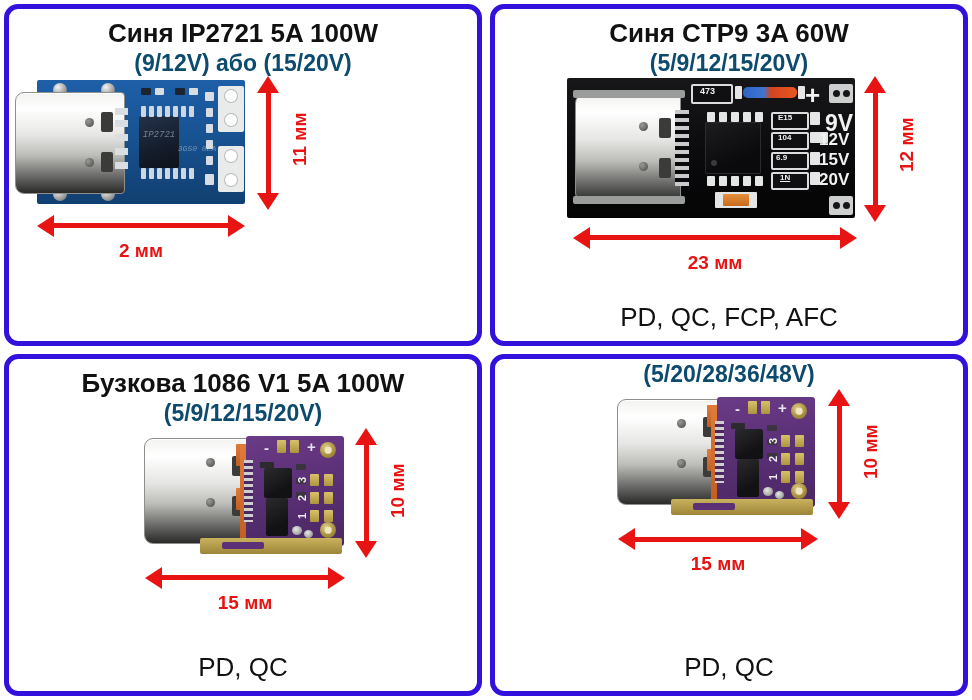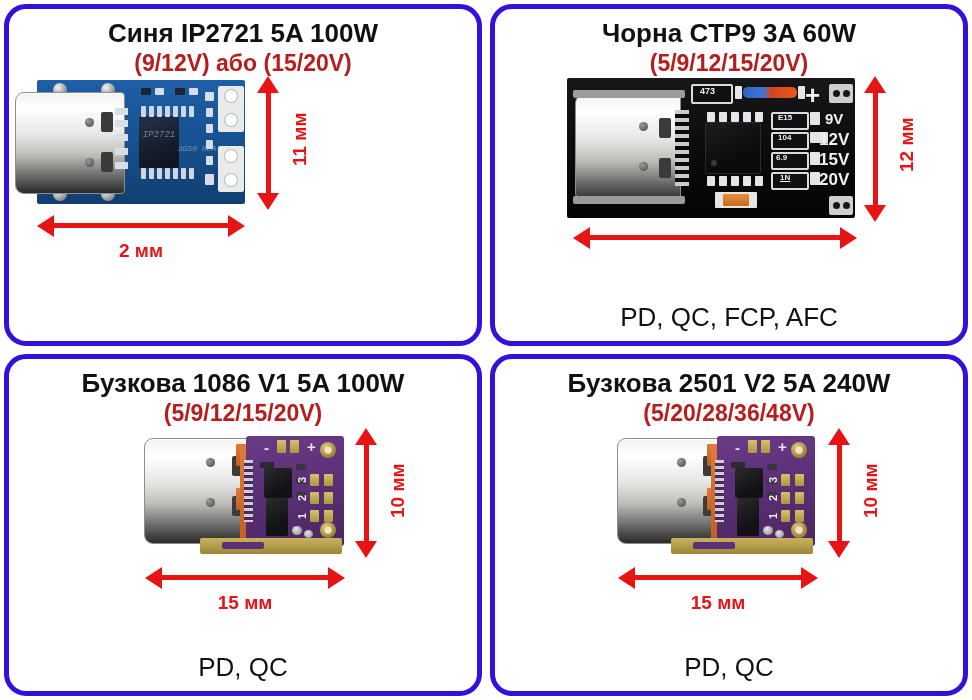--- a/index.html
+++ b/index.html
@@ -19,41 +19,41 @@
     display: grid;
     grid-template-columns: 1fr 1fr;
     grid-template-rows: 1fr 1fr;
     box-sizing: border-box;
   }
   .panel {
     position: relative;
     box-sizing: border-box;
     margin: 4px;
     border: 5px solid #3311dd;
-    border-radius: 22px;
+    border-radius: 14px;
     background: #ffffff;
     display: flex;
     flex-direction: column;
     align-items: center;
     overflow: hidden;
   }
   .title {
     margin-top: 10px;
     font-size: 26px;
     font-weight: bold;
     color: #111111;
     letter-spacing: 0px;
     white-space: nowrap;
     line-height: 1.1;
   }
   .subtitle {
     margin-top: 3px;
     font-size: 23px;
     font-weight: bold;
-    color: #b91c1c;
+    color: #0c4a6e;
     white-space: nowrap;
     line-height: 1.1;
   }
   .footer {
     position: absolute;
     bottom: 8px;
     left: 0;
     right: 0;
     text-align: center;
     font-size: 26px;
@@ -388,21 +388,21 @@
         <div class="ah-left"></div>
           <div class="bar"></div>
           <div class="ah-right"></div>
       </div>
       <div class="dim-h-label" style="left:28px; top:164px; width:208px;">2 мм</div>
     </div>
 
   </div>
 
   <div class="panel">
-    <div class="title">Чорна CTP9  3A  60W</div>
+    <div class="title">Синя CTP9  3A  60W</div>
     <div class="subtitle">(5/9/12/15/20V)</div>
 
     <div class="stage">
 
       <div class="board" style="left:72px; top:2px; width:288px; height:140px;">
         <div class="pcb-black" style="left:0; top:0; width:288px; height:140px;"></div>
 
         <div class="usbc" style="left:8px; top:16px; width:104px; height:106px;"></div>
         <div class="usbc-notch" style="left:92px; top:40px; width:12px; height:20px;"></div>
         <div class="usbc-notch" style="left:92px; top:80px; width:12px; height:20px;"></div>
@@ -451,41 +451,42 @@
         <div class="silk-box" style="left:204px; top:74px; width:34px; height:14px;"></div>
         <div class="silk" style="left:209px; top:75px; font-size:8px;">6.9</div>
         <div class="silk-box" style="left:204px; top:94px; width:34px; height:14px;"></div>
         <div class="silk" style="left:213px; top:95px; font-size:8px;text-decoration:underline;">1N</div>
 
         <div class="smd-w" style="left:243px; top:34px; width:10px; height:13px;"></div>
         <div class="smd-w" style="left:243px; top:54px; width:18px; height:11px;"></div>
         <div class="smd-w" style="left:243px; top:74px; width:10px; height:13px;"></div>
         <div class="smd-w" style="left:243px; top:94px; width:10px; height:13px;"></div>
 
-        <div class="silk" style="left:258px; top:32px; font-size:15px;">9V</div>
+        <div class="silk" style="left:258px; top:32px; font-size:23px;">9V</div>
         <div class="silk" style="left:252px; top:52px; font-size:17px;">12V</div>
         <div class="silk" style="left:252px; top:72px; font-size:17px;">15V</div>
         <div class="silk" style="left:252px; top:92px; font-size:17px;">20V</div>
 
         <div class="smd-w" style="left:148px; top:114px; width:42px; height:16px;"></div>
         <div class="cap-orange" style="left:156px; top:116px; width:26px; height:12px;"></div>
       </div>
 
       <div class="dim-v" style="left:370px; top:0px; height:146px;">
         <div class="av-top"></div>
           <div class="bar"></div>
           <div class="av-bot"></div>
       </div>
       <div class="dim-v-label" style="left:369px; top:62px; width:46px; text-align:center; margin-left:20px;">12 мм</div>
 
       <div class="dim-h" style="left:78px; top:152px; width:284px;">
         <div class="ah-left"></div>
           <div class="bar"></div>
           <div class="ah-right"></div>
       </div>
+      <div class="dim-h-label" style="left:78px; top:176px; width:284px;">23 мм</div>
     </div>
 
     <div class="footer">PD, QC, FCP, AFC</div>
   </div>
 
   <div class="panel">
     <div class="title">Бузкова 1086 V1  5A  100W</div>
     <div class="subtitle">(5/9/12/15/20V)</div>
 
     <div class="stage">
@@ -551,21 +552,20 @@
           <div class="bar"></div>
           <div class="ah-right"></div>
       </div>
       <div class="dim-h-label" style="left:136px; top:166px; width:200px;">15 мм</div>
     </div>
 
     <div class="footer">PD, QC</div>
   </div>
 
   <div class="panel">
-    <div class="title">Бузкова 2501 V2  5A  240W</div>
     <div class="subtitle">(5/20/28/36/48V)</div>
 
     <div class="stage">
 
       <div class="board" style="left:122px; top:4px; width:200px; height:128px;">
 
         <div class="usbc" style="left:0px; top:8px; width:105px; height:104px;"></div>
         <div class="usbc-notch" style="left:86px; top:26px; width:13px; height:20px;"></div>
         <div class="usbc-notch" style="left:86px; top:66px; width:13px; height:20px;"></div>
         <div class="usbc-dimple" style="left:60px; top:28px;"></div>

